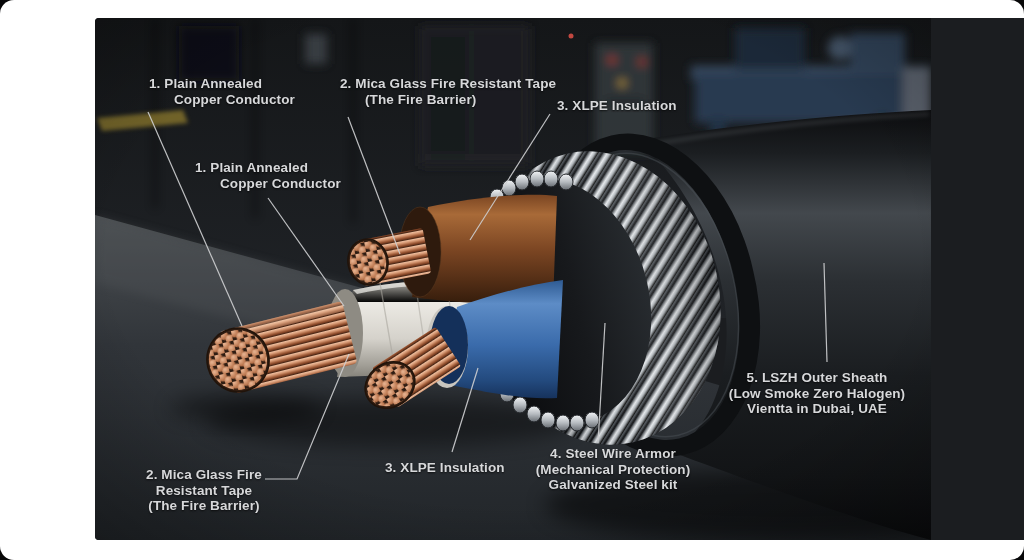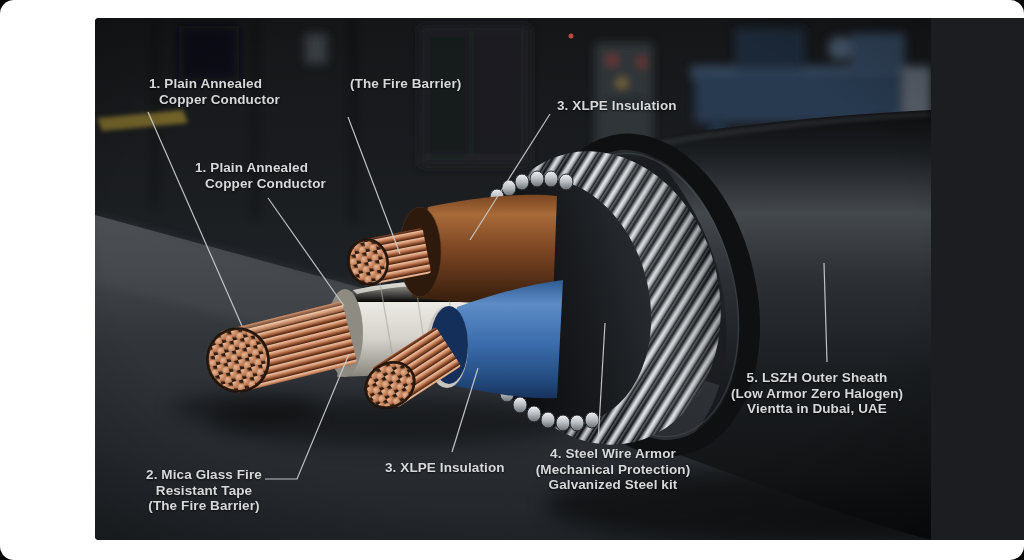--- a/index.html
+++ b/index.html
@@ -1,21 +1,21 @@
 <!DOCTYPE html>
 <html><head>
 <meta charset="utf-8">
 <style>
   html,body{margin:0;padding:0;background:#070708;}
   .stage{position:relative;width:1024px;height:560px;background:#ffffff;border-radius:14px;overflow:hidden;font-family:"Liberation Sans",sans-serif;}
   .photo{position:absolute;left:95px;top:18px;width:998px;height:522px;border-radius:4px;overflow:hidden;background:#1b1d20;}
   .photo svg{position:absolute;left:0;top:0;}
   .lbl{position:absolute;color:#d7d8da;font:700 13.5px/15.5px "Liberation Sans",sans-serif;letter-spacing:.1px;
        text-shadow:0 1px 2px rgba(0,0,0,.7);white-space:nowrap;z-index:5;}
-  .lbl .ind{margin-left:10px;}
+  .lbl .ind{margin-left:25px;}
   .lbl.ctr{text-align:center;}
 </style>
 </head>
 <body>
 
 <div class="stage">
   <div class="photo">
 
     <svg width="836" height="522" viewBox="0 0 836 522">
       <defs>
@@ -252,20 +252,21 @@
         <line x1="729" y1="245" x2="732" y2="344"></line>
       </g>
     </svg>
 
     <div class="lbl" style="left:54px;top:58px">
       <div>1. Plain Annealed</div>
       <div class="ind">Copper Conductor</div>
     </div>
 
     <div class="lbl" style="left:245px;top:58px">
+      <div>2. Mica Glass Fire Resistant Tape</div>
       <div class="ind">(The Fire Barrier)</div>
     </div>
 
     <div class="lbl" style="left:462px;top:80px">
       <div>3. XLPE Insulation</div>
     </div>
 
     <div class="lbl" style="left:100px;top:142px">
       <div>1. Plain Annealed</div>
       <div class="ind">Copper Conductor</div>
@@ -282,18 +283,18 @@
     </div>
 
     <div class="lbl ctr" style="left:428px;top:428px;width:180px">
       <div>4. Steel Wire Armor</div>
       <div>(Mechanical Protection)</div>
       <div>Galvanized Steel kit</div>
     </div>
 
     <div class="lbl ctr" style="left:622px;top:352px;width:200px">
       <div>5. LSZH Outer Sheath</div>
-      <div>(Low Armor Zero Halogen)</div>
+      <div>(Low Smoke Zero Halogen)</div>
       <div>Vientta in Dubai, UAE</div>
     </div>
 
   </div>
 </div>
 
 </body></html>

